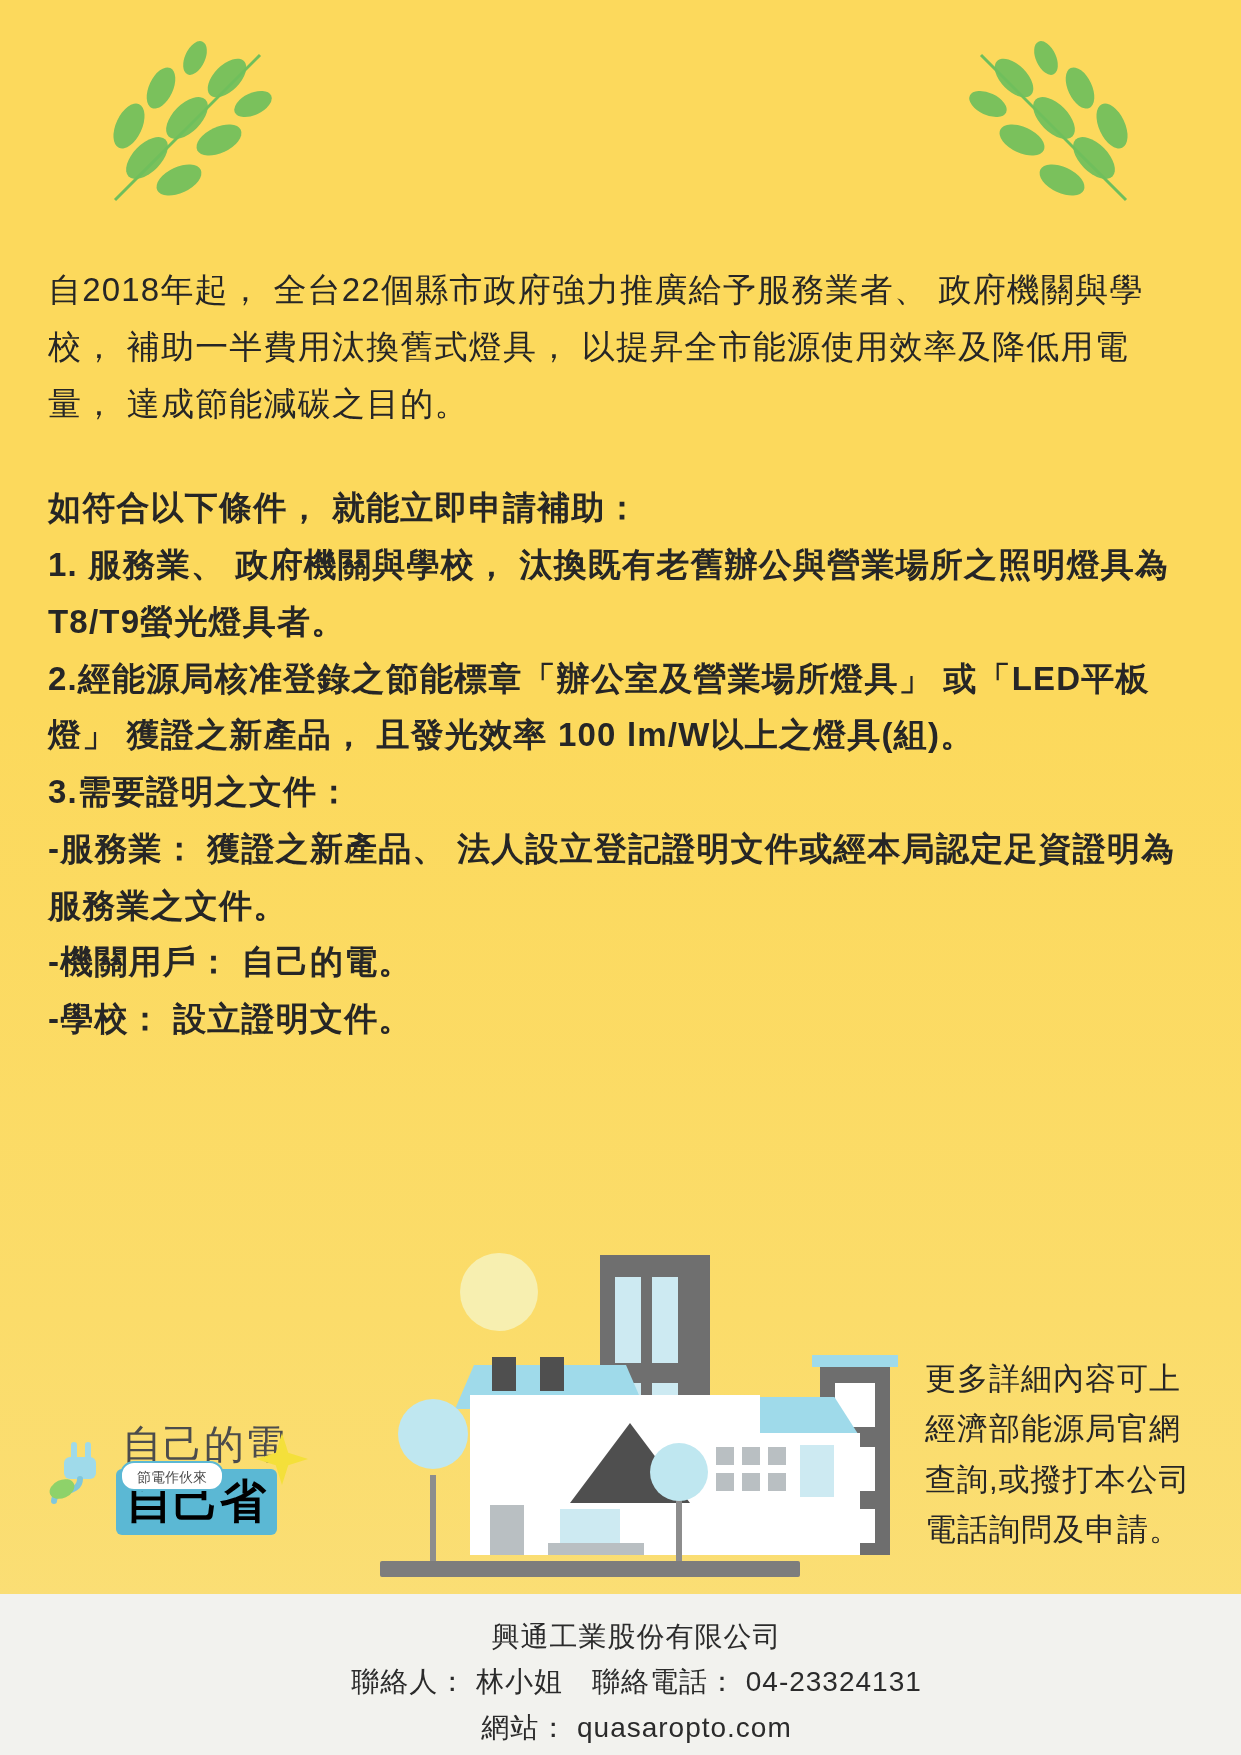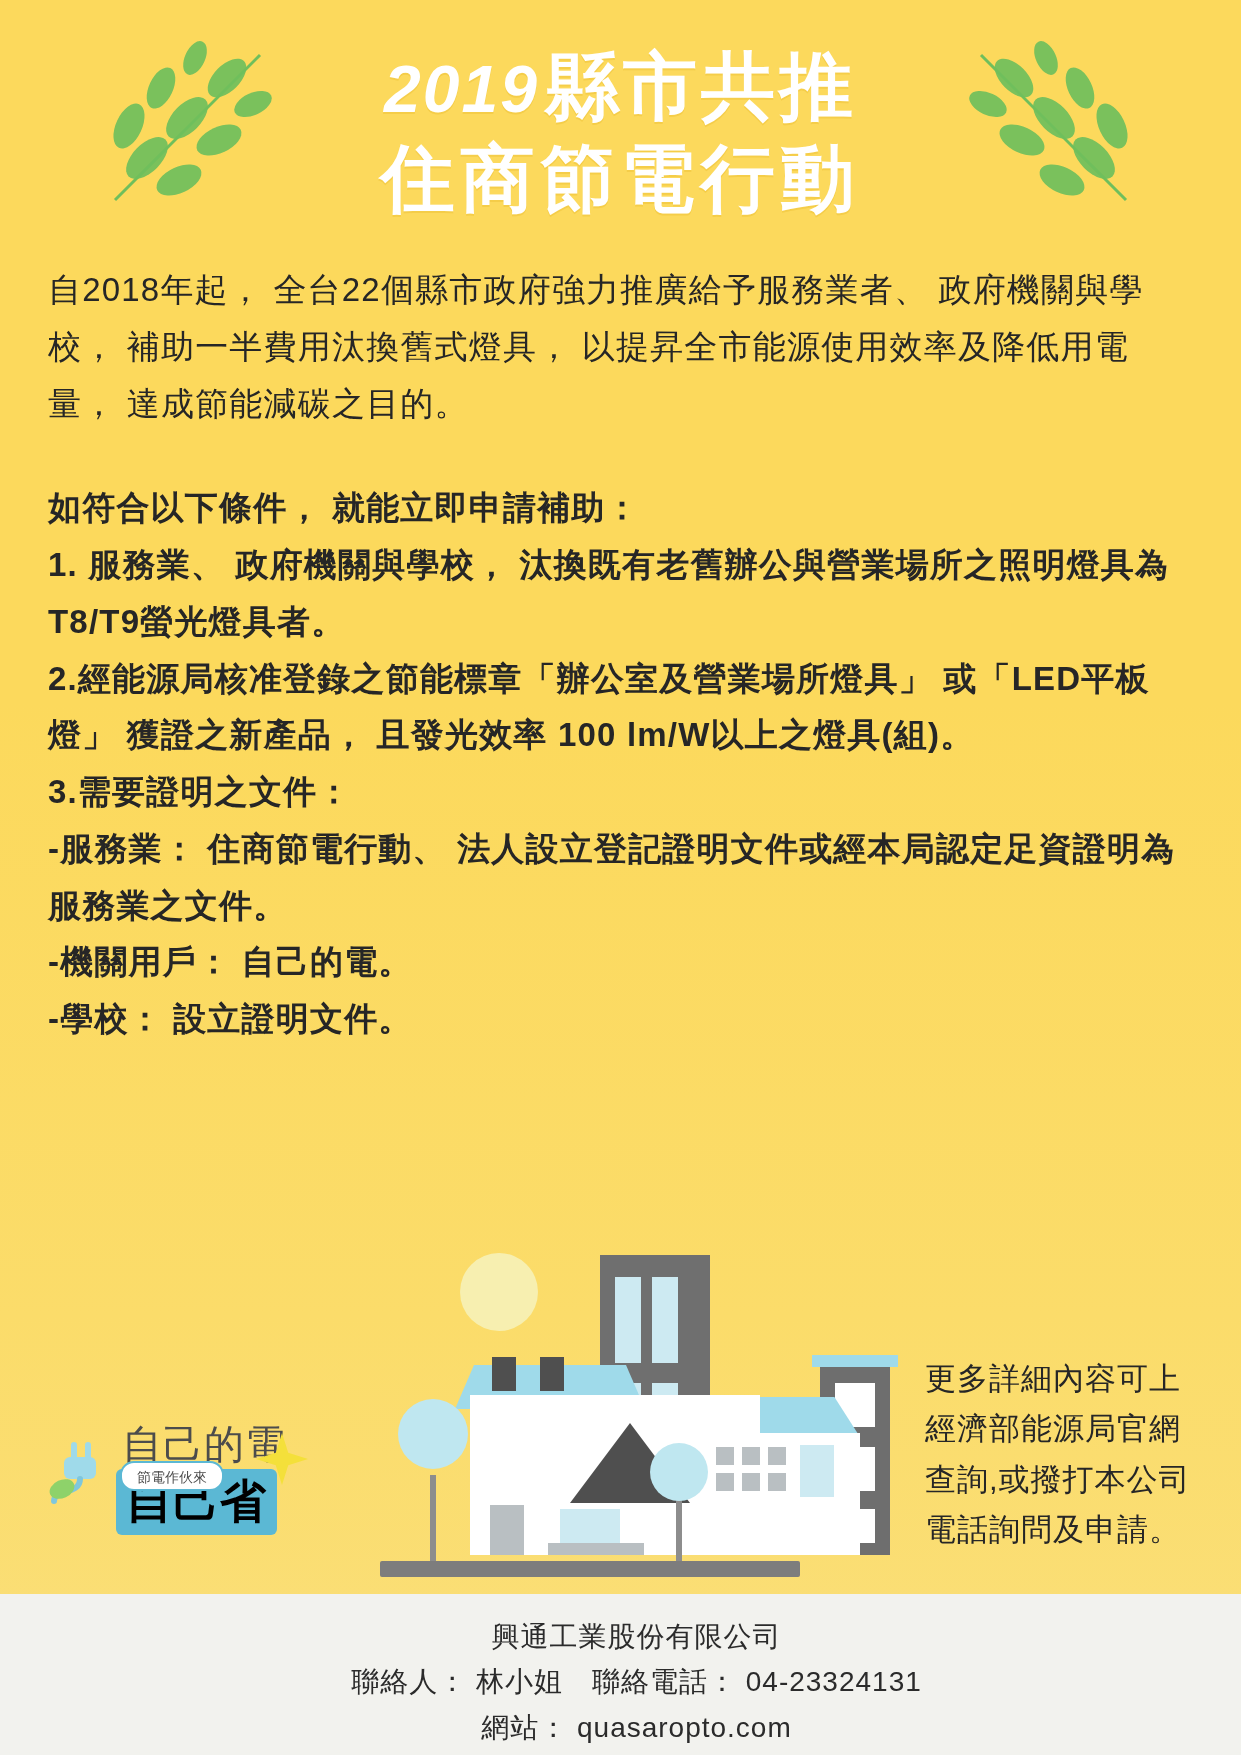--- a/index.html
+++ b/index.html
@@ -322,36 +322,30 @@
           <ellipse cx="106" cy="150" rx="24" ry="13" transform="rotate(25 106 150)"></ellipse>
           <ellipse cx="66" cy="110" rx="24" ry="13" transform="rotate(25 66 110)"></ellipse>
           <ellipse cx="32" cy="74" rx="20" ry="11" transform="rotate(25 32 74)"></ellipse>
           <ellipse cx="156" cy="96" rx="24" ry="13" transform="rotate(65 156 96)"></ellipse>
           <ellipse cx="124" cy="58" rx="22" ry="12" transform="rotate(65 124 58)"></ellipse>
           <ellipse cx="90" cy="28" rx="18" ry="10" transform="rotate(65 90 28)"></ellipse>
         </g>
       </svg>
     </div>
 
-    <div class="title-block">
-      <div class="title-line1">
-        <span class="year">2019</span><span>縣市共推</span>
-      </div>
-      <div class="title-line2">住商節電行動</div>
-    </div>
   </div>
 
   <div class="content">
     <p class="para">自2018年起， 全台22個縣市政府強力推廣給予服務業者、 政府機關與學校， 補助一半費用汰換舊式燈具， 以提昇全市能源使用效率及降低用電量， 達成節能減碳之目的。</p>
     <div class="spacer"></div>
     <p class="line">如符合以下條件， 就能立即申請補助：</p>
     <p class="line">1. 服務業、 政府機關與學校， 汰換既有老舊辦公與營業場所之照明燈具為T8/T9螢光燈具者。</p>
     <p class="line">2.經能源局核准登錄之節能標章「辦公室及營業場所燈具」 或「LED平板燈」 獲證之新產品， 且發光效率 100 lm/W以上之燈具(組)。</p>
     <p class="line">3.需要證明之文件：</p>
-    <p class="line">-服務業： 住商節電行動、 法人設立登記證明文件或經本局認定足資證明為服務業之文件。</p>
+    <p class="line">-服務業： 獲證之新產品、 法人設立登記證明文件或經本局認定足資證明為服務業之文件。</p>
     <p class="line">-機關用戶： 自己的電。</p>
     <p class="line">-學校： 設立證明文件。</p>
   </div>
 
   <div class="illustration">
     <div class="sun"></div>
 
     <div class="bldg-dark-tall"></div>
     <div class="win win-blue" style="left:615px; top:30px; width:26px; height:86px;"></div>
     <div class="win win-blue" style="left:652px; top:30px; width:26px; height:86px;"></div>

